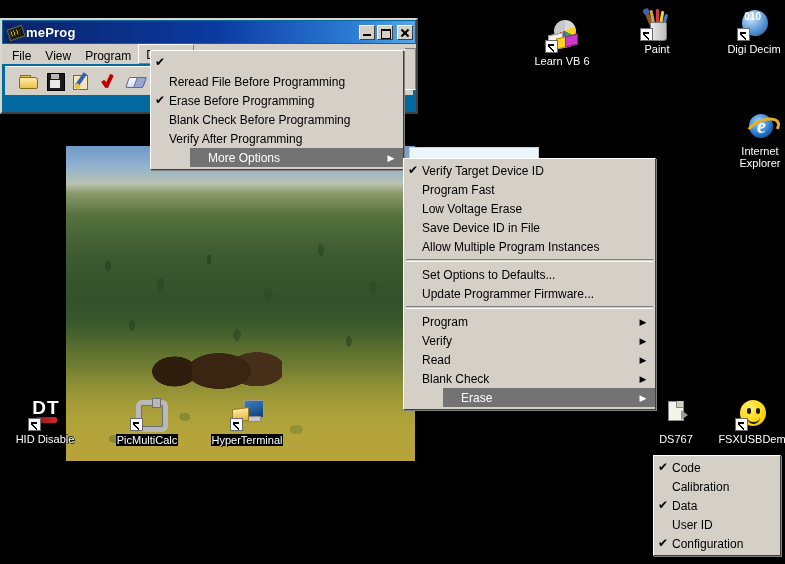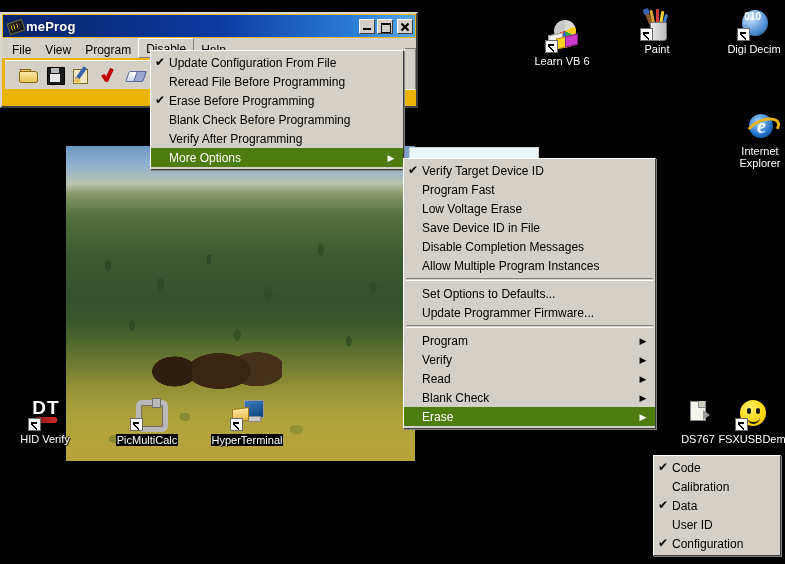--- a/index.html
+++ b/index.html
@@ -149,22 +149,22 @@
   .ic-smile{position:absolute;inset:0;}
   .ic-smile .face{position:absolute;left:4px;top:2px;width:26px;height:26px;border-radius:50%;
     background:radial-gradient(circle at 38% 30%,#ffef6a,#ffd400 65%,#e0b400);}
   .ic-smile .e1,.ic-smile .e2{position:absolute;width:4px;height:6px;background:#1a1a1a;border-radius:2px;top:10px;}
   .ic-smile .e1{left:11px;} .ic-smile .e2{left:20px;}
   .ic-smile .m{position:absolute;left:11px;top:19px;width:13px;height:5px;
     border-bottom:2px solid #1a1a1a;border-radius:0 0 9px 9px;}
 
   
   #meprog{
-    position:absolute;left:0;top:12px;width:418px;height:96px;
-    background:#eab308;
+    position:absolute;left:0;top:18px;width:418px;height:96px;
+    background:#0369a1;
     border-left:2px solid #d9d6ce;border-top:2px solid #d9d6ce;
     border-right:2px solid #404040;border-bottom:2px solid #404040;
     box-sizing:border-box;
   }
   #titlebar{
     height:22px;margin:1px;
     background:linear-gradient(90deg,#0a246a 0%,#0b3aa0 52%,#2a7ad4 84%,#56a8e8 100%);
     display:flex;align-items:center;padding:0 2px;
   }
   #titlebar .tico{width:16px;height:16px;margin:0 3px 0 2px;position:relative;}
@@ -230,21 +230,21 @@
     border-left:1px solid #fff;border-top:1px solid #fff;
     border-right:1px solid #404040;border-bottom:1px solid #404040;
     box-shadow:1px 1px 0 #808080;
     padding:2px 0;box-sizing:border-box;
   }
   .mi{display:flex;align-items:center;height:19px;padding:0 6px 0 0;
     font-size:12px;white-space:nowrap;cursor:default;position:relative;}
   .mi .chk{width:18px;text-align:center;font-size:12px;line-height:19px;color:#000;}
   .mi .txt{flex:1;}
   .mi .arr{width:12px;text-align:center;font-size:9px;color:#000;}
-  .mi.sel{background:#4d7c0f;color:#fff;}
+  .mi.sel{background:#737373;color:#fff;margin-left:39px;}
   .mi.sel .chk,.mi.sel .arr{color:#fff;}
   .msep{height:1px;margin:3px 2px;border-top:1px solid #808080;border-bottom:1px solid #fff;}
 
   #menu-options{left:150px;top:50px;width:254px;}
   #menu-more{left:403px;top:158px;width:253px;}
   #menu-erase{left:653px;top:455px;width:128px;}
 </style>
 </head>
 <body>
 
@@ -305,37 +305,37 @@
 Explorer</div>
       </div>
       <div class="dicon" style="left: 3px; top: 398px;">
         <div class="glyph">
           <span class="ic-hid">
             <span class="dt">DT</span>
             <span class="red"></span>
           </span>
           <span class="shortcut"></span>
         </div>
-        <div class="lbl">HID Verify</div>
+        <div class="lbl">HID Disable</div>
       </div>
       <div class="dicon" style="left: 105px; top: 398px;"><div class="glyph">
           <span class="ic-pic">
             <span class="gear"></span>
           </span>
           <span class="shortcut"></span>
         </div><div class="lbl boxed">PicMultiCalc</div></div>
       <div class="dicon" style="left: 205px; top: 398px;"><div class="glyph">
           <span class="ic-hyper">
             <span class="mon"></span>
             <span class="base"></span>
             <span class="pg"></span>
           </span>
           <span class="shortcut"></span>
         </div><div class="lbl boxed">HyperTerminal</div></div>
-      <div class="dicon" style="left: 656px; top: 398px;">
+      <div class="dicon" style="left: 634px; top: 398px;">
         <div class="glyph">
           <span class="ic-ds">
             <span class="pg"></span>
             <span class="fold"></span>
             <span class="arw"></span>
           </span>
         </div>
         <div class="lbl">DS767</div>
       </div>
       <div class="dicon" style="left: 710px; top: 398px;">
@@ -404,21 +404,20 @@
           <span class="e1"></span>
           <span class="e2"></span>
         </span>
     </div>
   </div>
   <div id="meprog-rail"></div>
 
   <div class="menu" id="menu-options">
       <div class="mi">
         <span class="chk">✔</span>
-        <span class="txt">Update Configuration From File</span>
         <span class="arr"></span>
       </div>
       <div class="mi">
         <span class="chk"></span>
         <span class="txt">Reread File Before Programming</span>
         <span class="arr"></span>
       </div>
       <div class="mi">
         <span class="chk">✔</span>
         <span class="txt">Erase Before Programming</span>
@@ -456,25 +455,20 @@
         <span class="txt">Low Voltage Erase</span>
         <span class="arr"></span>
       </div>
       <div class="mi">
         <span class="chk"></span>
         <span class="txt">Save Device ID in File</span>
         <span class="arr"></span>
       </div>
       <div class="mi">
         <span class="chk"></span>
-        <span class="txt">Disable Completion Messages</span>
-        <span class="arr"></span>
-      </div>
-      <div class="mi">
-        <span class="chk"></span>
         <span class="txt">Allow Multiple Program Instances</span>
         <span class="arr"></span>
       </div>
       <div class="msep"></div>
       <div class="mi">
         <span class="chk"></span>
         <span class="txt">Set Options to Defaults...</span>
         <span class="arr"></span>
       </div>
       <div class="mi">

